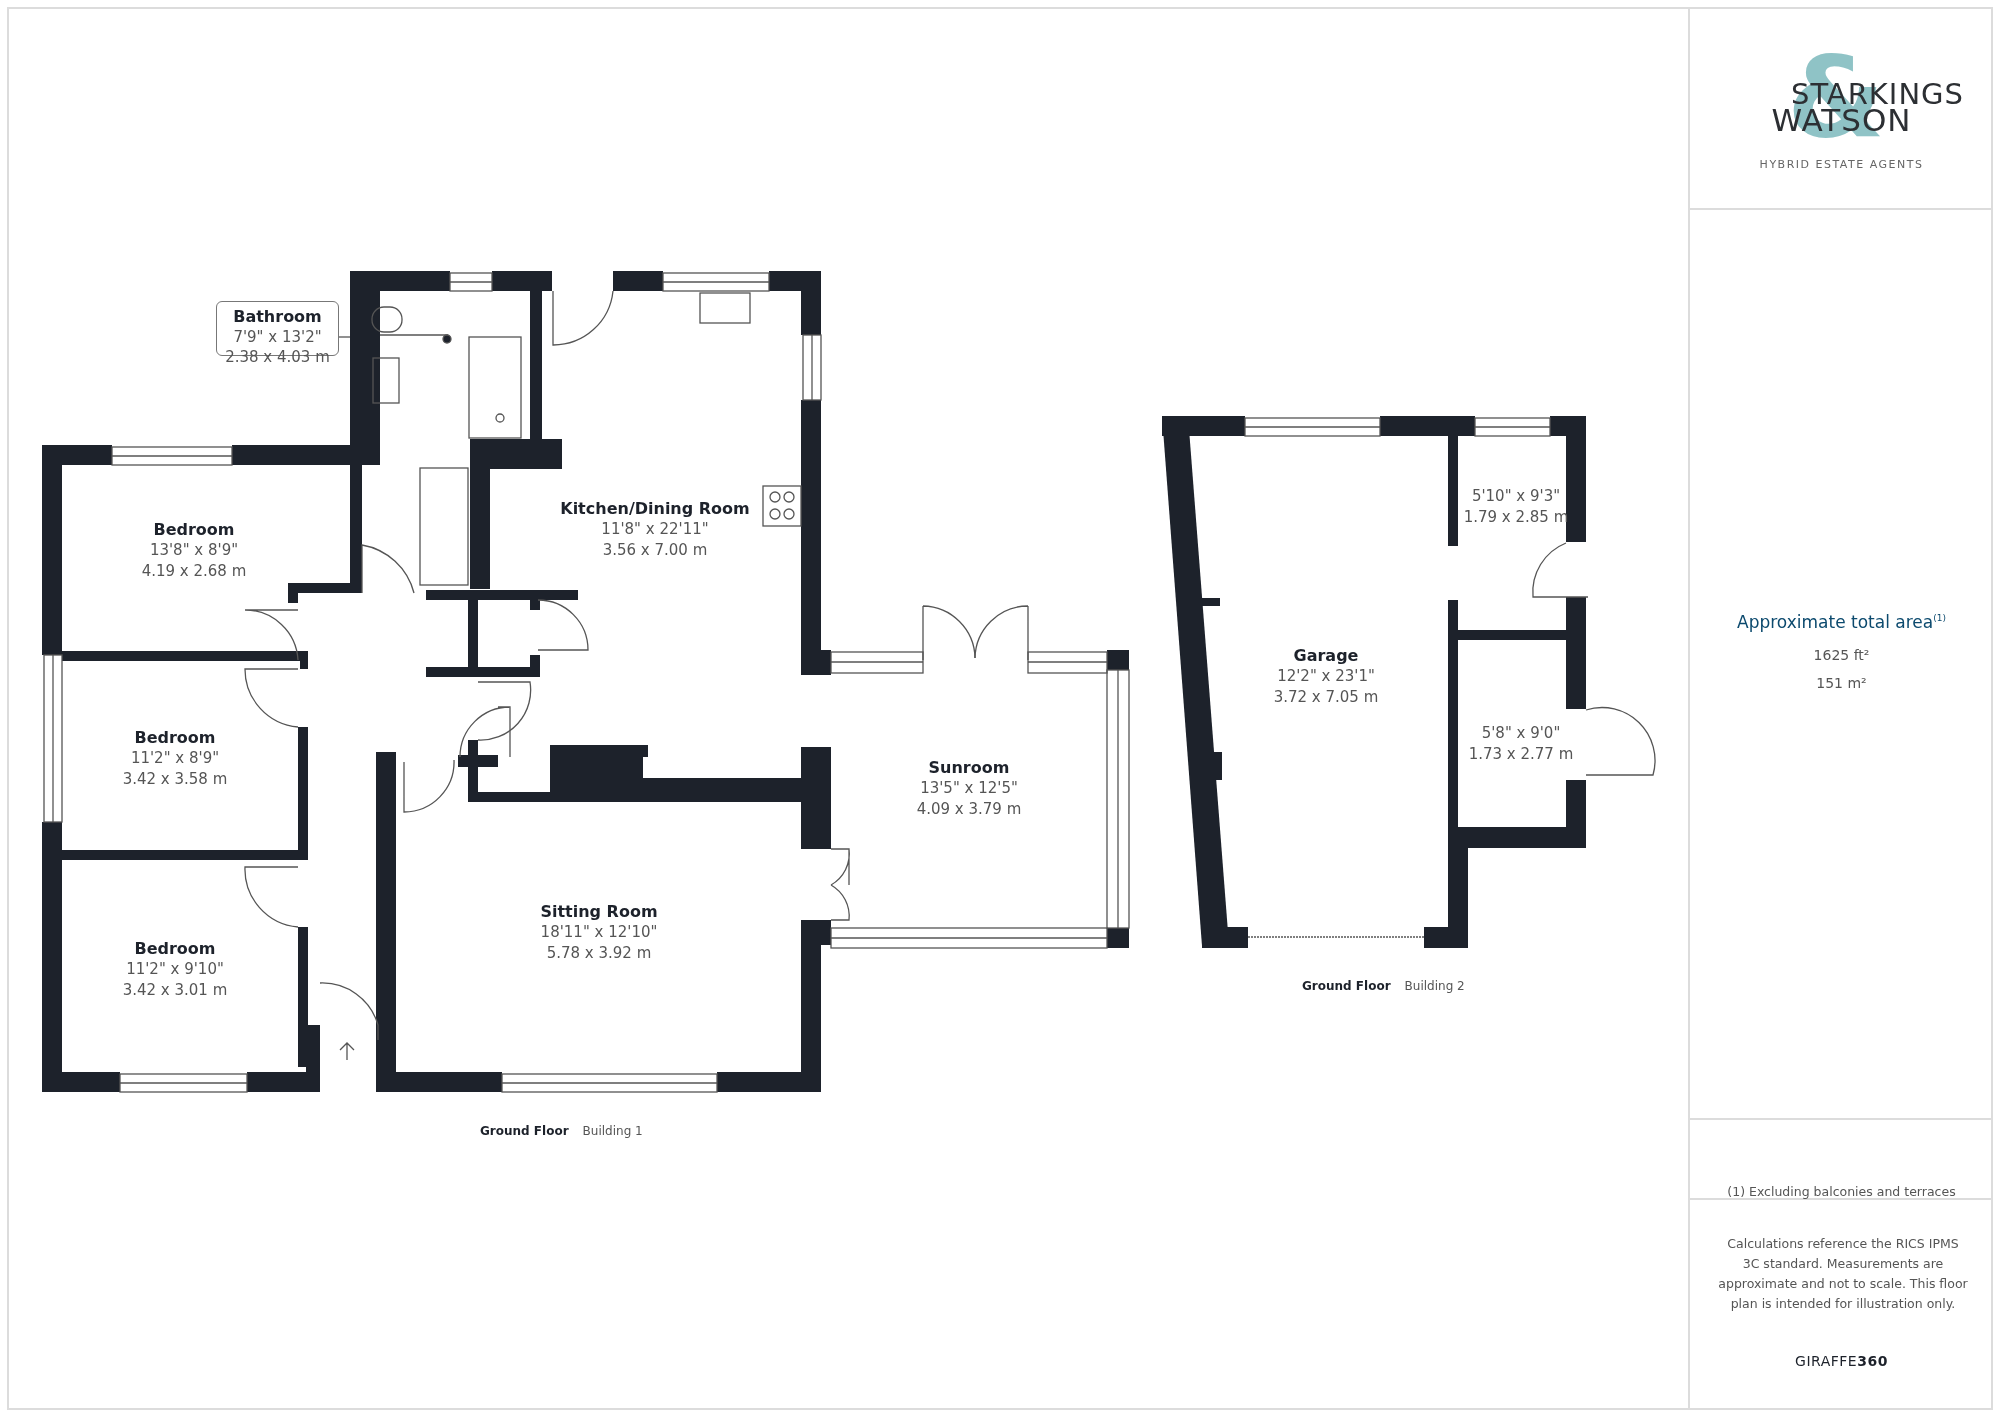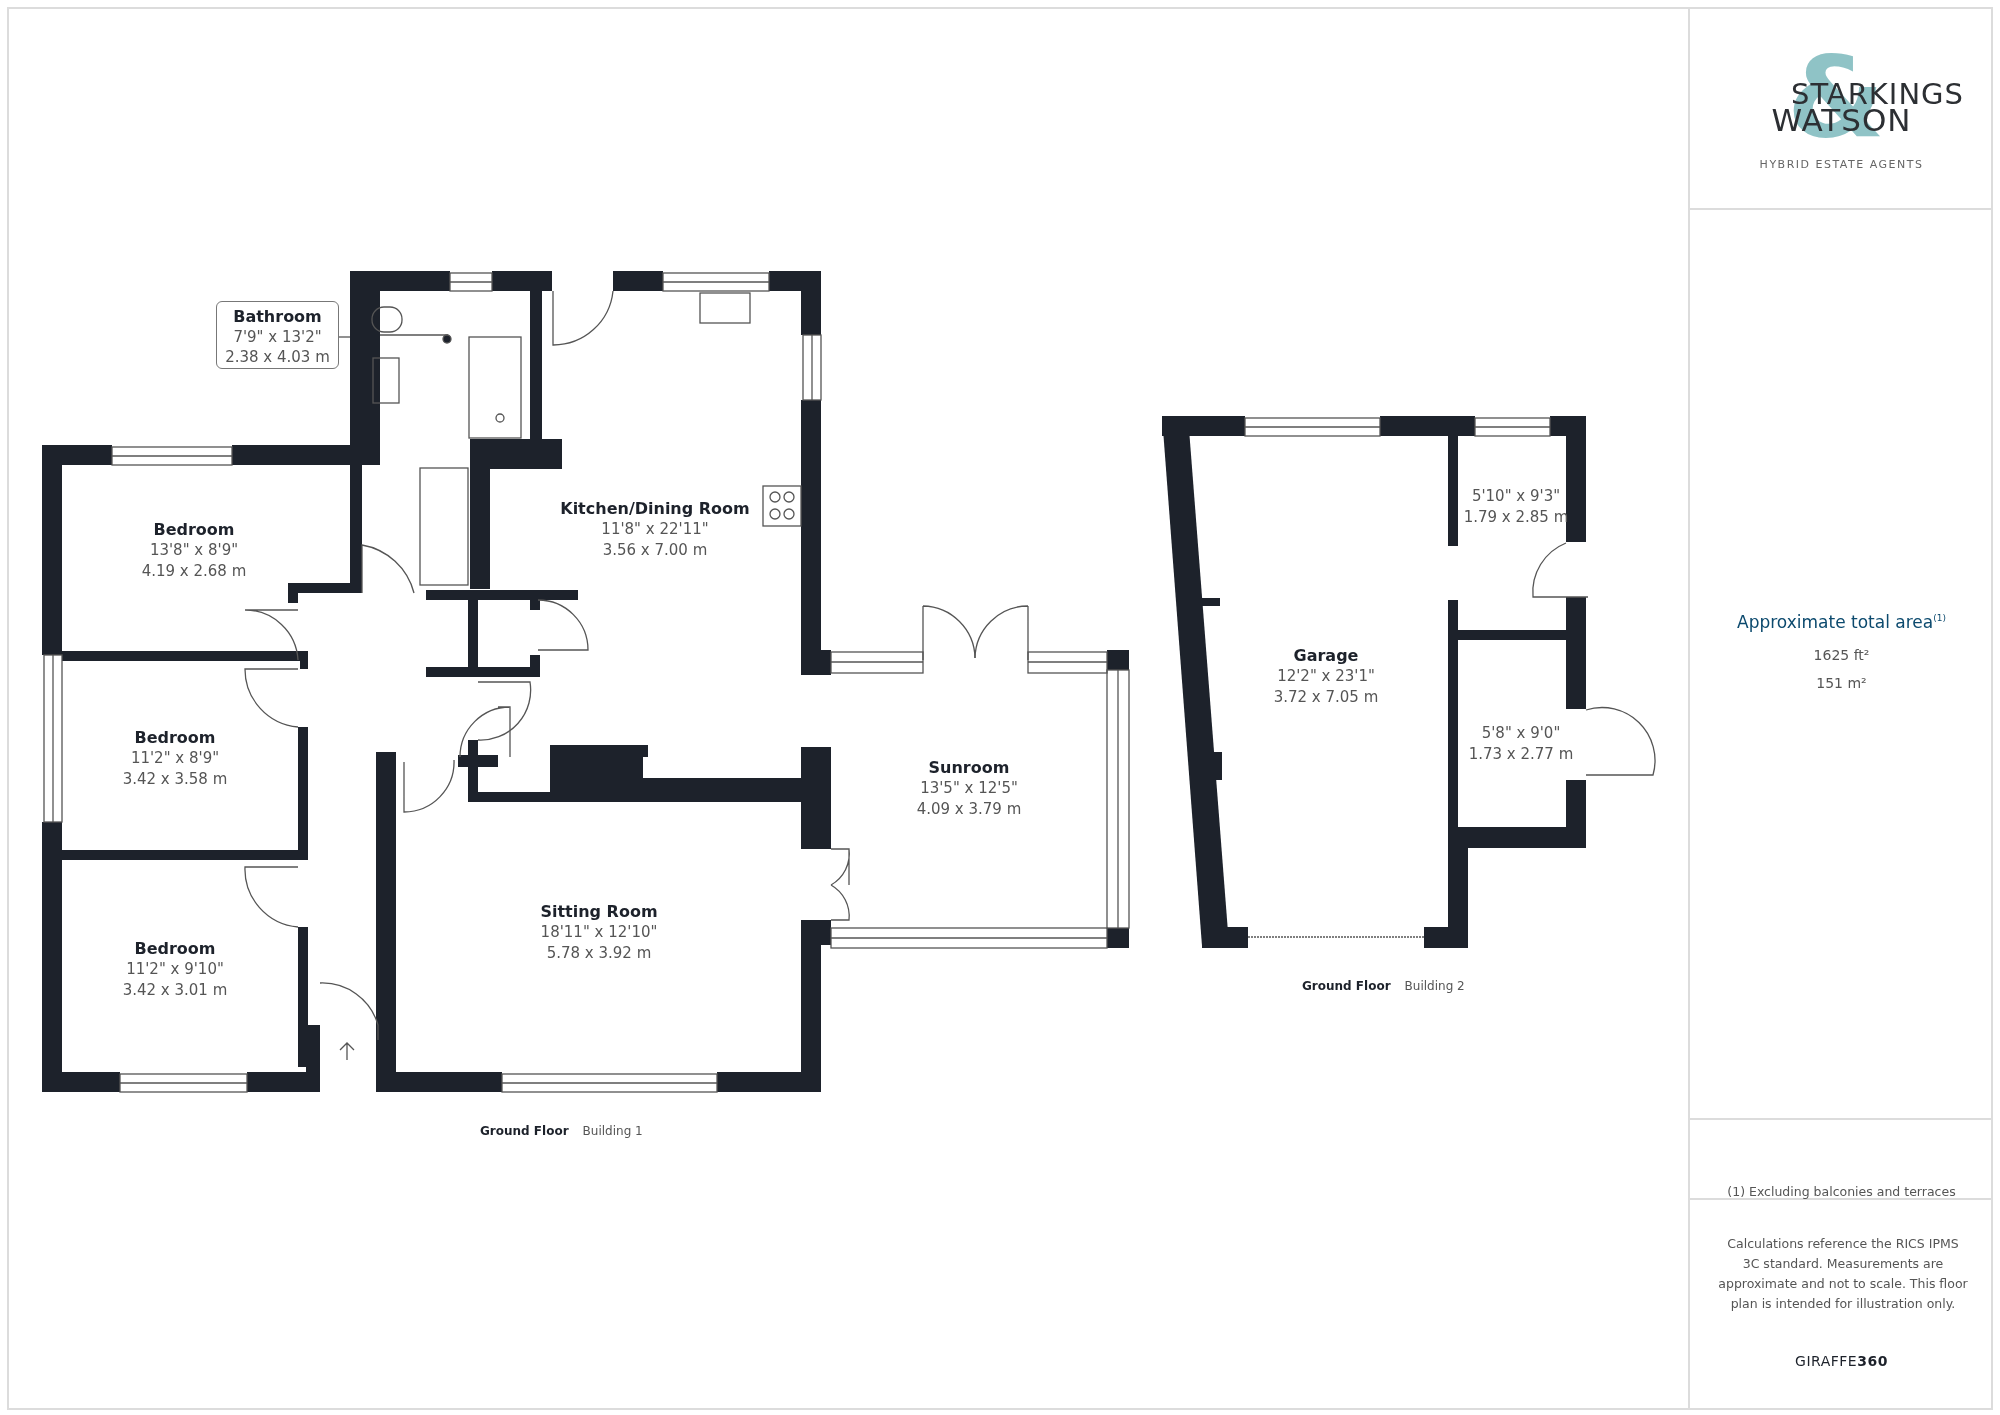--- a/index.html
+++ b/index.html
@@ -21,21 +21,21 @@
   .area-m { position:absolute; top:465px; width:100%; text-align:center; font-size:14px; color:#555; }
   .foot1 { position:absolute; top:1113px; height:80px; }
   .foot1 span { position:absolute; top:36px; width:100%; text-align:center; font-size:12.5px; color:#555; left:0;margin-top:28px; }
   .foot2 { position:absolute; top:1193px; height:210px; border-bottom:none; }
   .disclaimer { position:absolute; top:34px; left:28px; width:250px; text-align:center; font-size:12.5px; line-height:20px; color:#555; }
   .brand { position:absolute; top:153px; width:100%; text-align:center; font-size:14px; color:#1d222b; letter-spacing:0.5px; }
   .brand b { font-weight:bold; }
   .lbl { position:absolute; text-align:center; transform:translateX(-50%); white-space:nowrap; }
   .lbl .n { font-size:16px; font-weight:bold; color:#1d222b; line-height:21px; }
   .lbl .d { font-size:15px; color:#555; line-height:21px; }
-  .bath-box { position:absolute; left:216px; top:301px; width:123px; height:68px; border:1.5px solid #777; border-radius:6px; background:#fff; box-sizing:border-box; text-align:center; padding-top:4px; }
+  .bath-box { position:absolute; left:216px; top:301px; width:123px; height:55px; border:1.5px solid #777; border-radius:6px; background:#fff; box-sizing:border-box; text-align:center; padding-top:4px; }
   .bath-box .n { font-size:16px; font-weight:bold; color:#1d222b; line-height:21px; }
   .bath-box .d { font-size:15px; color:#555; line-height:20px; }
   .floor-cap { position:absolute; white-space:nowrap; font-size:12px; }
   .floor-cap .b { font-weight:bold; color:#1d222b; }
   .floor-cap .s { color:#555; margin-left:14px; }
 </style>
 </head>
 <body>
 
 <div class="frame"></div>

